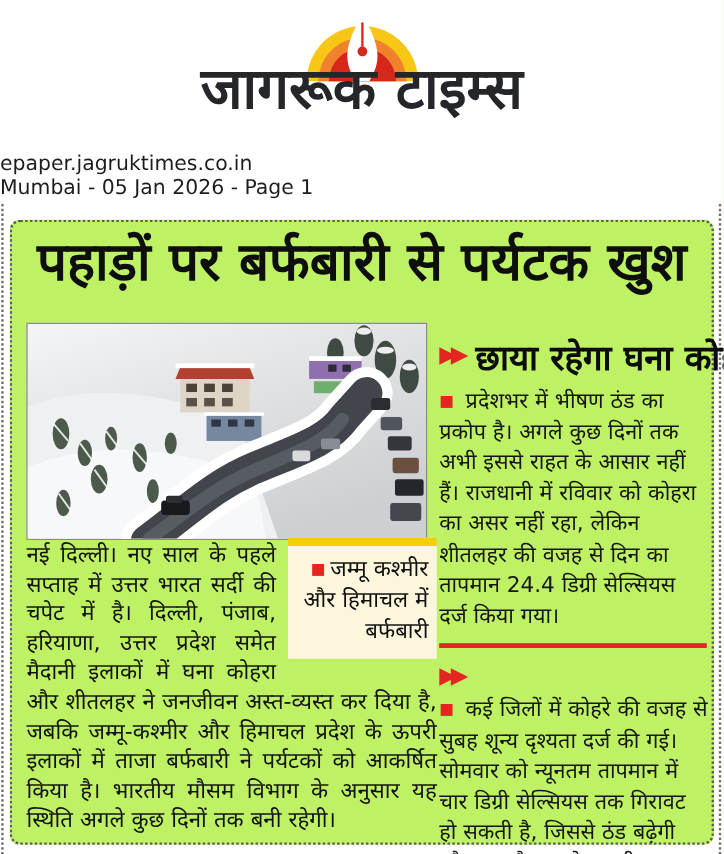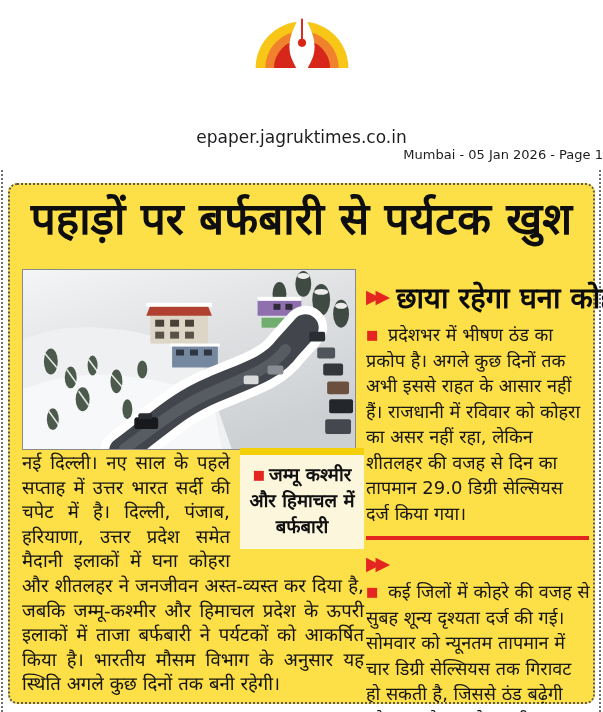--- a/index.html
+++ b/index.html
@@ -4,43 +4,43 @@
 <style>
   html,body{margin:0;padding:0;background:#ffffff;}
   body{width:603px;height:712px;position:relative;overflow:hidden;
        font-family:"DejaVu Sans","Liberation Sans",sans-serif;color:#141414;}
 
   
   .masthead{position:absolute;top:0;left:0;width:603px;height:176px;text-align:center;}
   .sun{position:absolute;top:10px;left:50%;transform:translateX(-50%);width:98px;height:58px;}
   .logo-text{position:absolute;top:48px;left:0;width:100%;text-align:center;
              font-size:47px;font-weight:800;letter-spacing:0px;color:#24262a;line-height:1.15;}
-  .site-line{position:absolute;top:127px;width:100%;text-align:center;font-size:17px;color:#1c1d1f;}
-  .date-line{position:absolute;top:147px;width:100%;text-align:right;font-size:13px;color:#1c1d1f;}
+  .site-line{position:absolute;top:127px;width:100%;text-align:left;font-size:17px;color:#1c1d1f;}
+  .date-line{position:absolute;top:147px;width:100%;text-align:left;font-size:17px;color:#1c1d1f;}
 
   
   .edge-strip{position:absolute;top:170px;height:542px;width:0;border-left:2px dotted #6e6e6e;}
   .edge-strip.left{left:1px;}
   .edge-strip.right{left:599px;}
 
   
   .article{position:absolute;left:8px;top:183px;width:587px;height:521px;
-           border:2px dotted #5a5a5a;border-radius:9px;box-sizing:border-box;background:#fde047;}
+           border:2px dotted #5a5a5a;border-radius:9px;box-sizing:border-box;background:#bef264;}
   .headline{position:absolute;top:4px;left:0;width:100%;text-align:center;
             font-size:44px;font-weight:800;color:#0e0e0e;line-height:1.35;}
 
   
   .photo{position:absolute;left:12px;top:84px;width:334px;height:181px;
          border:1px solid #8a8a8a;box-sizing:border-box;overflow:hidden;background:#dfe1e3;}
   .photo svg{display:block;width:100%;height:100%;}
   .body-block{position:absolute;left:12px;top:266px;width:342px;
               font-size:18.5px;line-height:24.6px;text-align:justify;color:#131313;}
   .caption{float:right;width:124px;margin:-3px 0 4px 10px;background:#fcf6dd;
            border-top:7px solid #f2cf06;padding:7px 7px 9px 7px;box-sizing:border-box;
-           font-weight:700;font-size:18.5px;line-height:26px;text-align:center;color:#101010;}
+           font-weight:400;font-size:18.5px;line-height:26px;text-align:right;color:#101010;}
   .sq{color:#e52620;font-size:13px;margin-right:4px;vertical-align:2px;}
   .dateline{font-weight:400;}
 
   
   .right-col{position:absolute;left:356px;top:92px;width:225px;}
   .brief-head{display:flex;align-items:center;gap:7px;margin:0 0 6px 0;}
   .arrows{color:#e52620;font-size:19px;letter-spacing:-5px;line-height:1;padding-right:4px;}
   .brief-title{font-size:29px;font-weight:800;color:#0c0c0c;white-space:nowrap;}
   .brief-body{margin:0 0 10px 0;font-size:18px;line-height:25.5px;color:#161616;text-align:left;}
   .divider{height:4px;background:#e52620;margin:8px 2px 14px 0;}
@@ -50,20 +50,21 @@
 
 <div class="masthead">
   <svg class="sun" viewBox="0 0 100 60" aria-hidden="true">
     <path d="M2,60 A48,48 0 0,1 98,60 Z" fill="#f7c617"></path>
     <path d="M12,60 A38,38 0 0,1 88,60 Z" fill="#f0822e"></path>
     <path d="M21,60 A29,29 0 0,1 79,60 Z" fill="#d7271a"></path>
     <path d="M50,2 C43,15 37,26 37,38 C37,49 42,55 44,60 L56,60 C58,55 63,49 63,38 C63,26 57,15 50,2 Z" fill="#ffffff"></path>
     <rect x="49" y="9" width="2" height="21" fill="#d7271a"></rect>
     <circle cx="50" cy="34" r="4.2" fill="#d7271a"></circle>
   </svg>
+  <div class="logo-text">जागरूक टाइम्स</div>
   <div class="site-line">epaper.jagruktimes.co.in</div>
   <div class="date-line">Mumbai - 05 Jan 2026 - Page 1</div>
 </div>
 
 <div class="edge-strip left"></div>
 <div class="edge-strip right"></div>
 
 <div class="article">
 
   <div class="headline">पहाड़ों पर बर्फबारी से पर्यटक खुश</div>
@@ -163,21 +164,21 @@
     <span class="dateline">नई दिल्ली।</span><span> नए साल के पहले सप्ताह में उत्तर भारत सर्दी की चपेट में है। दिल्ली, पंजाब, हरियाणा, उत्तर प्रदेश समेत मैदानी इलाकों में घना कोहरा और शीतलहर ने जनजीवन अस्त-व्यस्त कर दिया है, जबकि जम्मू-कश्मीर और हिमाचल प्रदेश के ऊपरी इलाकों में ताजा बर्फबारी ने पर्यटकों को आकर्षित किया है। भारतीय मौसम विभाग के अनुसार यह स्थिति अगले कुछ दिनों तक बनी रहेगी।</span>
   </div>
 
   <div class="right-col">
 
     <div class="brief">
       <div class="brief-head">
         <span class="arrows">▶▶</span>
         <span class="brief-title">छाया रहेगा घना कोहरा</span>
       </div>
-      <p class="brief-body"><span class="sq">■</span><span> प्रदेशभर में भीषण ठंड का प्रकोप है। अगले कुछ दिनों तक अभी इससे राहत के आसार नहीं हैं। राजधानी में रविवार को कोहरा का असर नहीं रहा, लेकिन शीतलहर की वजह से दिन का तापमान 29.0 डिग्री सेल्सियस दर्ज किया गया।</span></p>
+      <p class="brief-body"><span class="sq">■</span><span> प्रदेशभर में भीषण ठंड का प्रकोप है। अगले कुछ दिनों तक अभी इससे राहत के आसार नहीं हैं। राजधानी में रविवार को कोहरा का असर नहीं रहा, लेकिन शीतलहर की वजह से दिन का तापमान 24.4 डिग्री सेल्सियस दर्ज किया गया।</span></p>
     </div>
 
     <div class="divider"></div>
 
     <div class="brief">
       <div class="brief-head">
         <span class="arrows">▶▶</span>
       </div>
       <p class="brief-body"><span class="sq">■</span><span> कई जिलों में कोहरे की वजह से सुबह शून्य दृश्यता दर्ज की गई। सोमवार को न्यूनतम तापमान में चार डिग्री सेल्सियस तक गिरावट हो सकती है, जिससे ठंड बढ़ेगी और इस दौरान कोहरा भी घना होगा। राजधानी सहित पूर्वी एवं मध्य यूपी के कई जिलों में फिलहाल तीन-चार दिन धूप के दर्शन नहीं होंगे।</span></p>
     </div>

